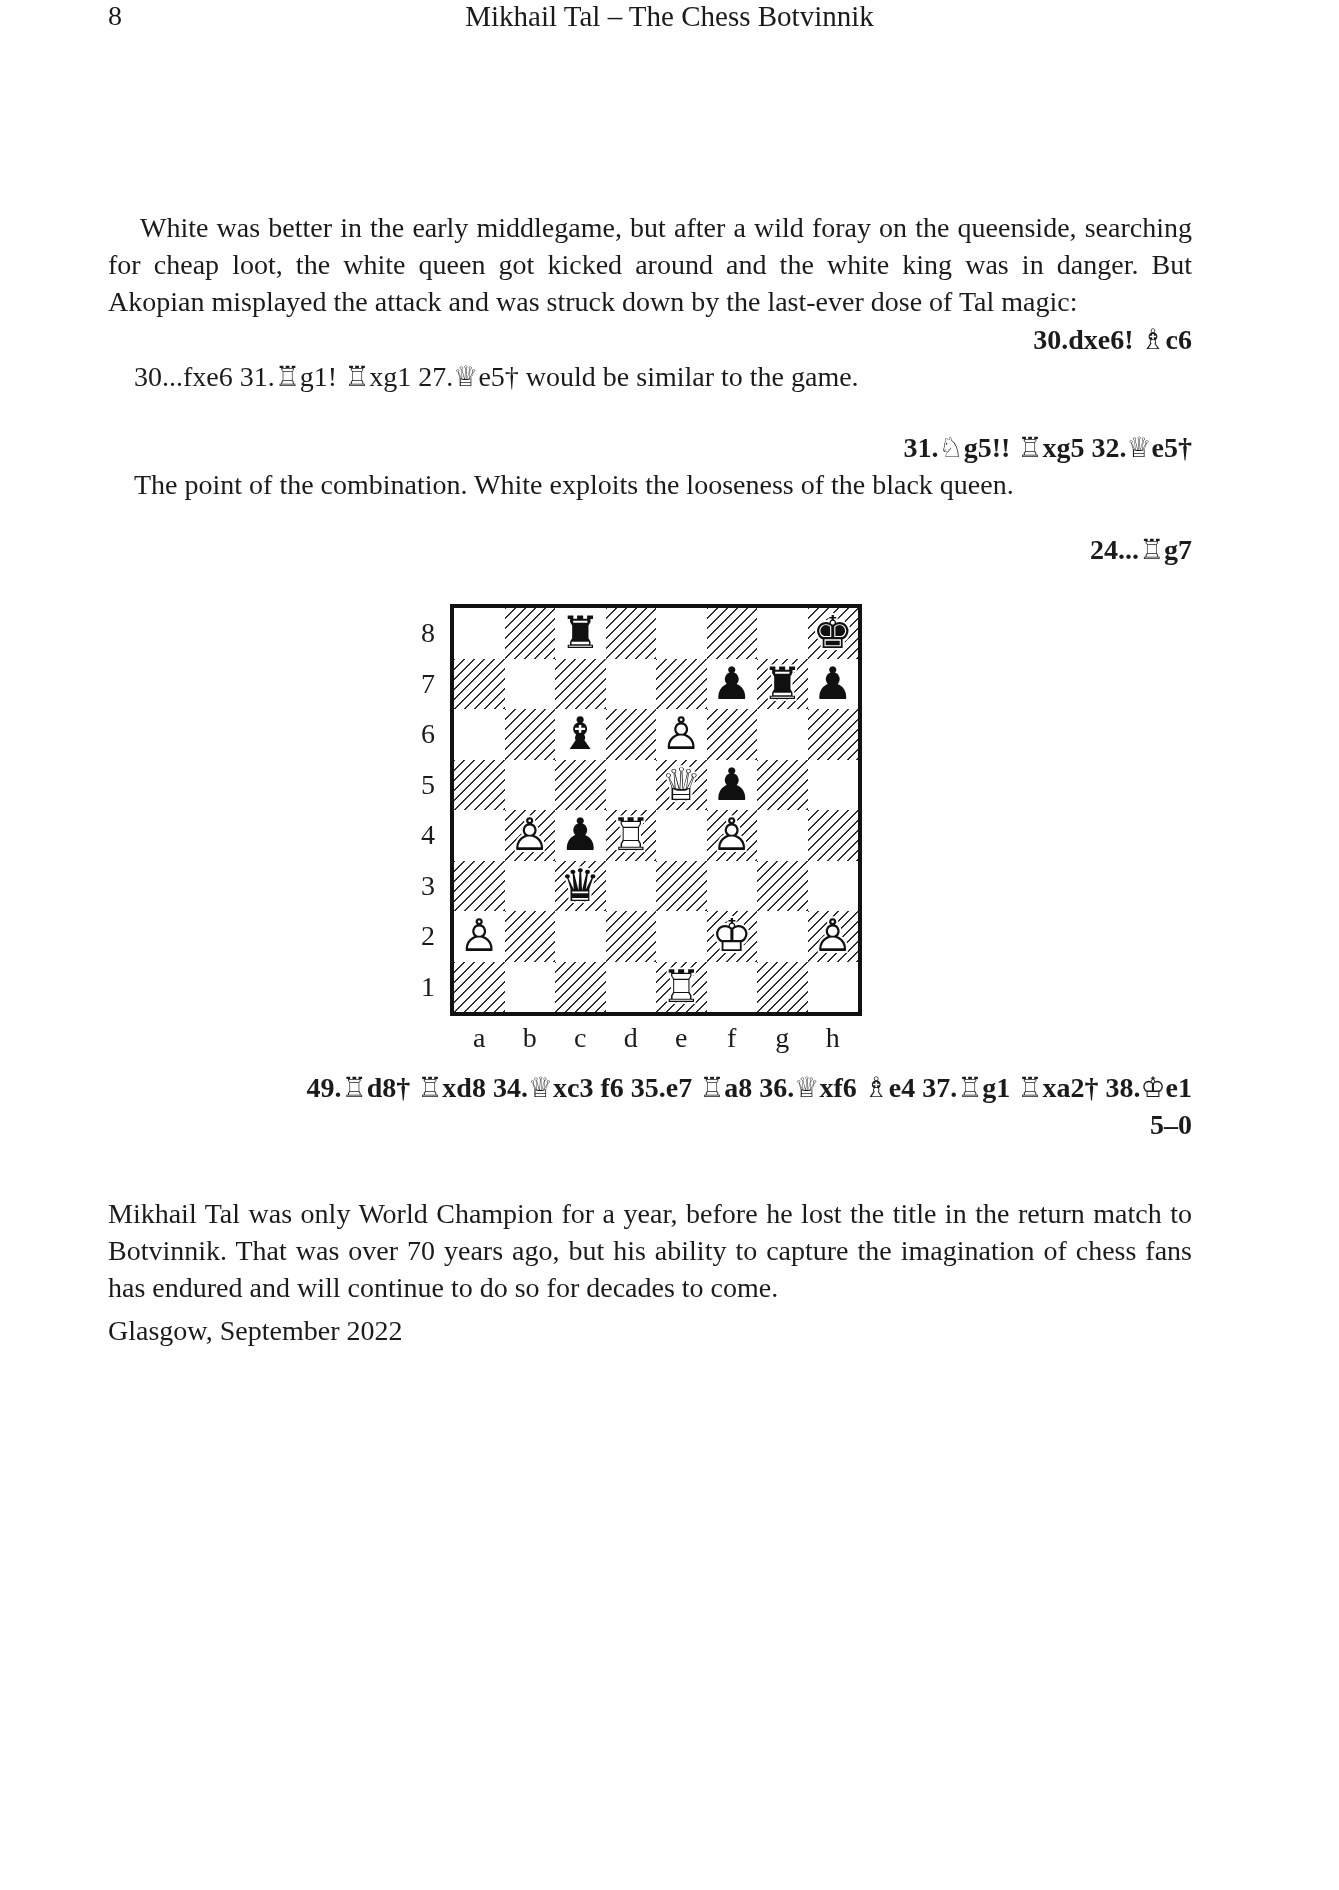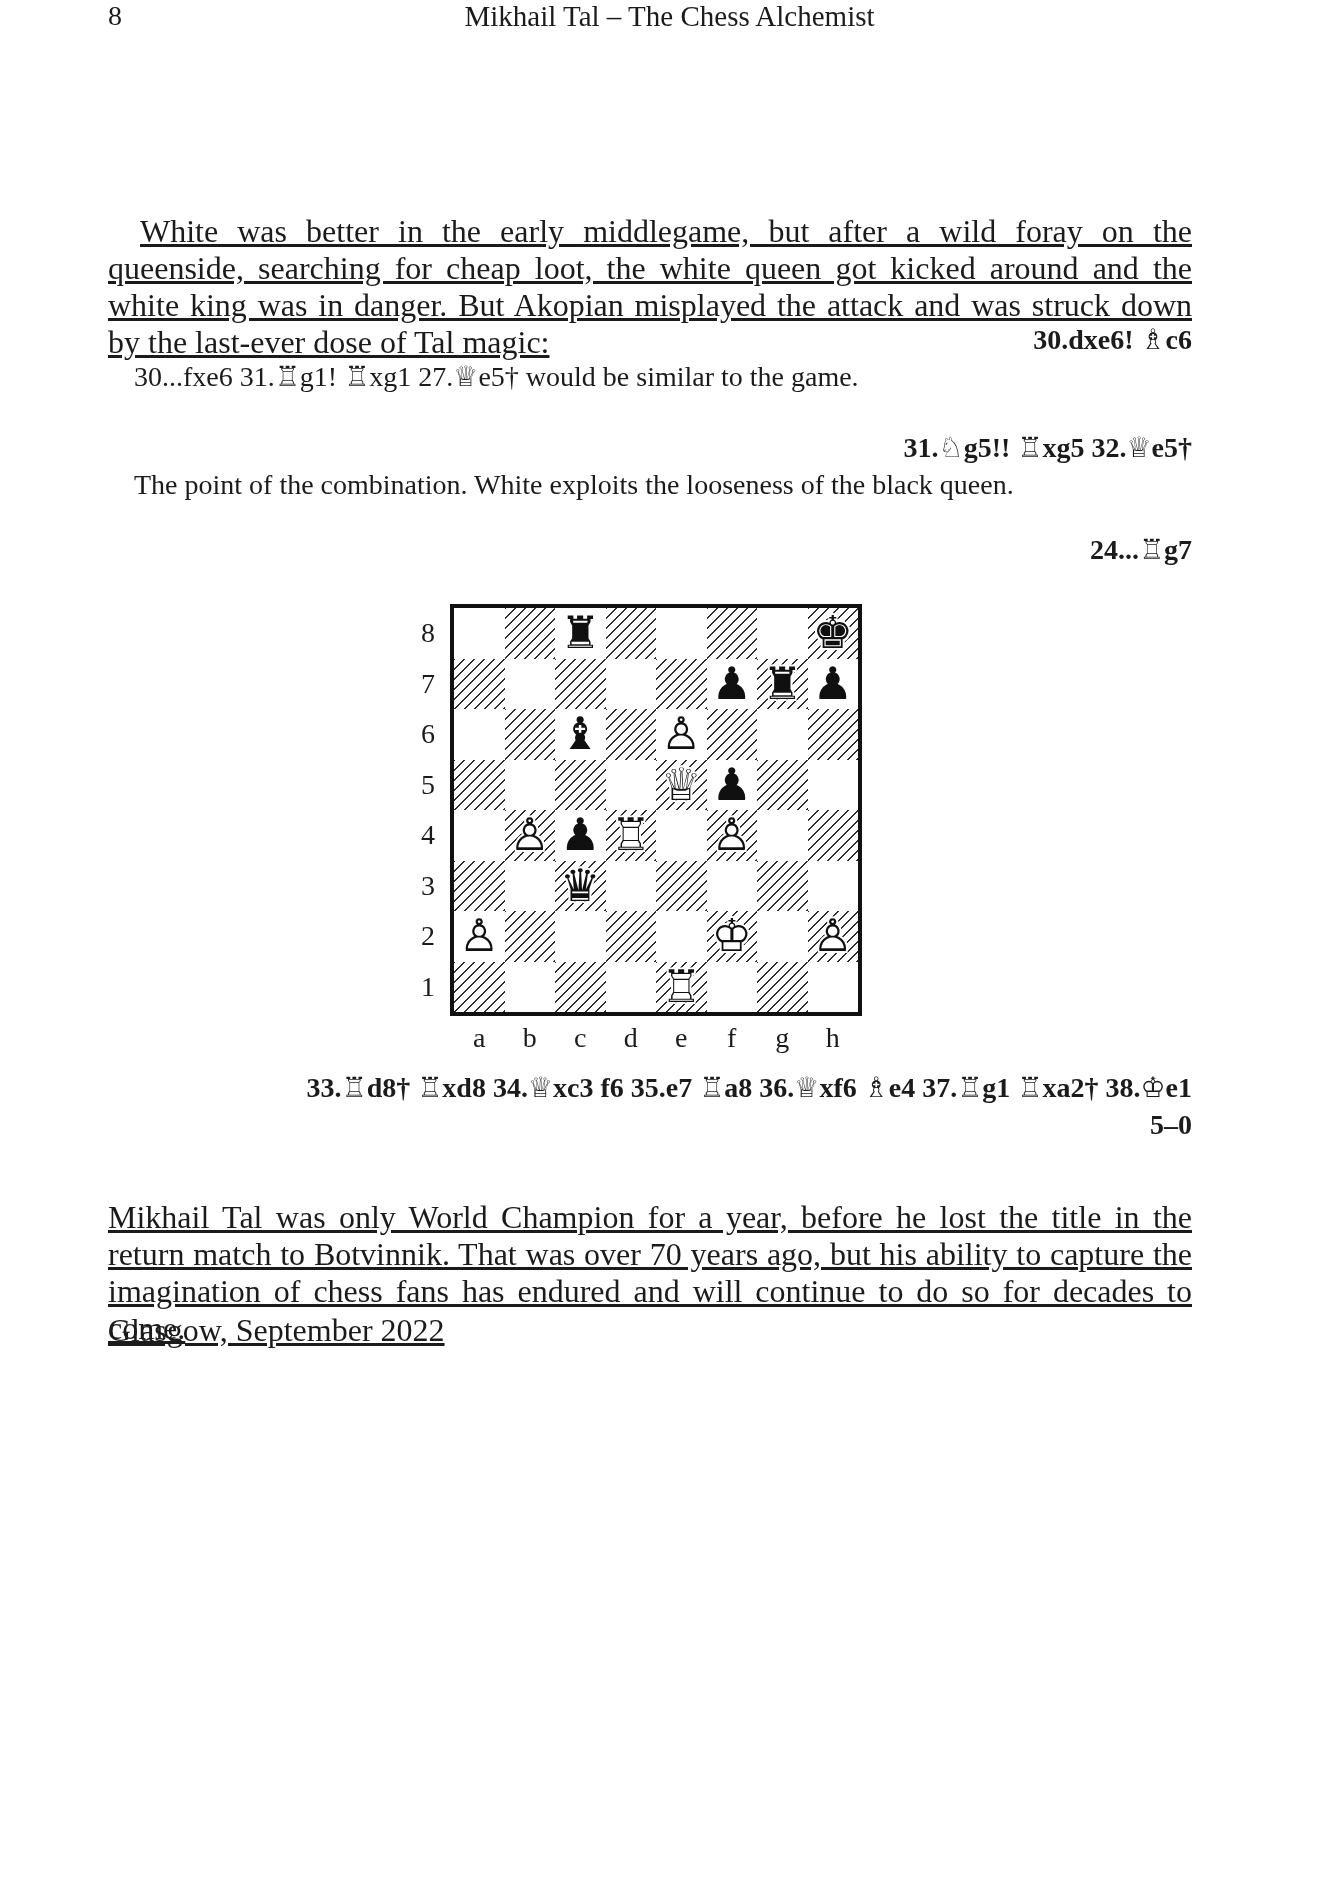--- a/index.html
+++ b/index.html
@@ -3,21 +3,21 @@
 <meta charset="utf-8">
 <style>
   html,body{margin:0;padding:0;}
   body{
     width:1339px;height:1890px;position:relative;background:#ffffff;
     font-family:"Liberation Serif","DejaVu Serif",serif;
     color:#1b1b1b;
   }
   .abs{position:absolute;}
   .body-text{
-    font-size:32px;line-height:37px;text-align:justify;text-decoration:underline;
+    font-size:28px;line-height:37px;text-align:justify;
   }
   .header-row{left:0;top:80;width:1339px;height:40px;}
   .page-number{position:absolute;left:108px;top:0;font-size:28px;}
   .running-title{position:absolute;left:0;top:0;width:1339px;text-align:center;font-size:29px;}
   .para{left:108px;width:1084px;}
   .para.indent{text-indent:32px;}
   .moveline{left:108px;width:1084px;font-size:28px;line-height:37px;font-weight:bold;text-align:right;}
   .comment{left:108px;width:1084px;font-size:28px;line-height:37px;text-align:justify;padding-left:26px;box-sizing:border-box;}
   .chessfig{font-family:"Liberation Serif","DejaVu Sans",serif;}
 
@@ -47,21 +47,21 @@
   .rank-labels{position:absolute;left:-34px;top:4px;width:24px;height:404px;}
   .rank-label{height:50.5px;line-height:50.5px;text-align:center;font-size:28px;}
   .file-labels{position:absolute;left:4px;top:418px;width:404px;display:flex;}
   .file-label{width:50.5px;text-align:center;font-size:28px;}
 </style>
 </head>
 <body>
 
 <div class="abs header-row">
   <div class="page-number">8</div>
-  <div class="running-title">Mikhail Tal – The Chess Alchemist</div>
+  <div class="running-title">Mikhail Tal – The Chess Botvinnik</div>
 </div>
 
 <p class="abs para indent body-text" style="top:181px">White was better in the early middlegame, but after a wild foray on the queenside, searching for cheap loot, the white queen got kicked around and the white king was in danger. But Akopian misplayed the attack and was struck down by the last-ever dose of Tal magic:</p>
 
 <div class="abs moveline chessfig" style="top:321px">30.dxe6! ♗c6</div>
 <div class="abs comment chessfig" style="top:358px">30...fxe6 31.♖g1! ♖xg1 27.♕e5† would be similar to the game.</div>
 
 <div class="abs moveline chessfig" style="top:429px">31.♘g5!! ♖xg5 32.♕e5†</div>
 <div class="abs comment chessfig" style="top:466px">The point of the combination. White exploits the looseness of the black queen.</div>
 
@@ -223,20 +223,20 @@
       <div class="file-label">b</div>
       <div class="file-label">c</div>
       <div class="file-label">d</div>
       <div class="file-label">e</div>
       <div class="file-label">f</div>
       <div class="file-label">g</div>
       <div class="file-label">h</div>
     </div>
 </div>
 
-<div class="abs moveline chessfig" style="top:1069px">33.♖d8† ♖xd8 34.♕xc3 f6 35.e7 ♖a8 36.♕xf6 ♗e4 37.♖g1 ♖xa2† 38.♔e1</div>
+<div class="abs moveline chessfig" style="top:1069px">49.♖d8† ♖xd8 34.♕xc3 f6 35.e7 ♖a8 36.♕xf6 ♗e4 37.♖g1 ♖xa2† 38.♔e1</div>
 <div class="abs moveline" style="top:1106px">5–0</div>
 
 <p class="abs para body-text" style="top:1167px">Mikhail Tal was only World Champion for a year, before he lost the title in the return match to Botvinnik. That was over 70 years ago, but his ability to capture the imagination of chess fans has endured and will continue to do so for decades to come.</p>
 
 <div class="abs body-text" style="left:108px;top:1312px;text-align:left">
   <div>Glasgow, September 2022</div>
 </div>
 
 </body></html>

